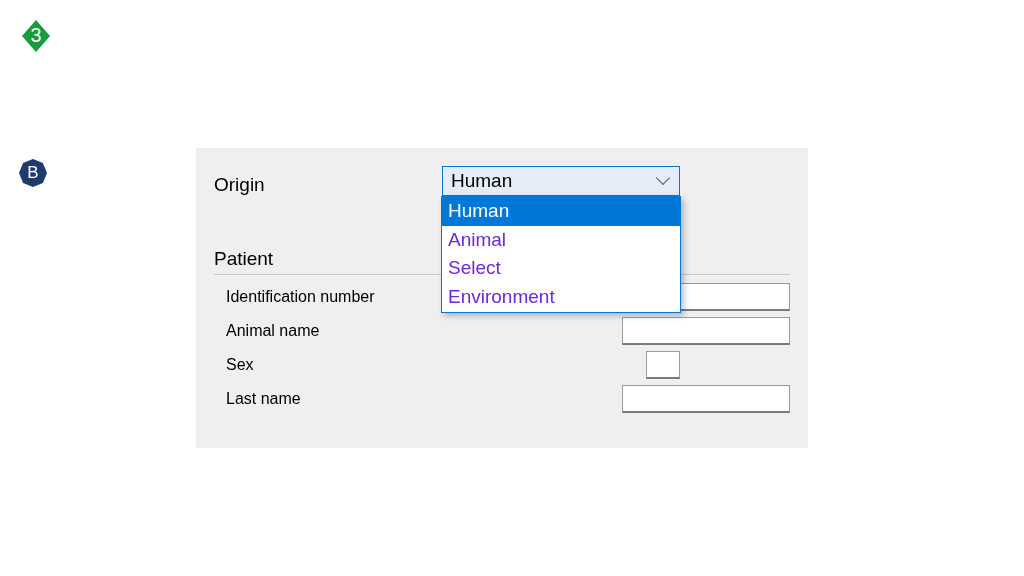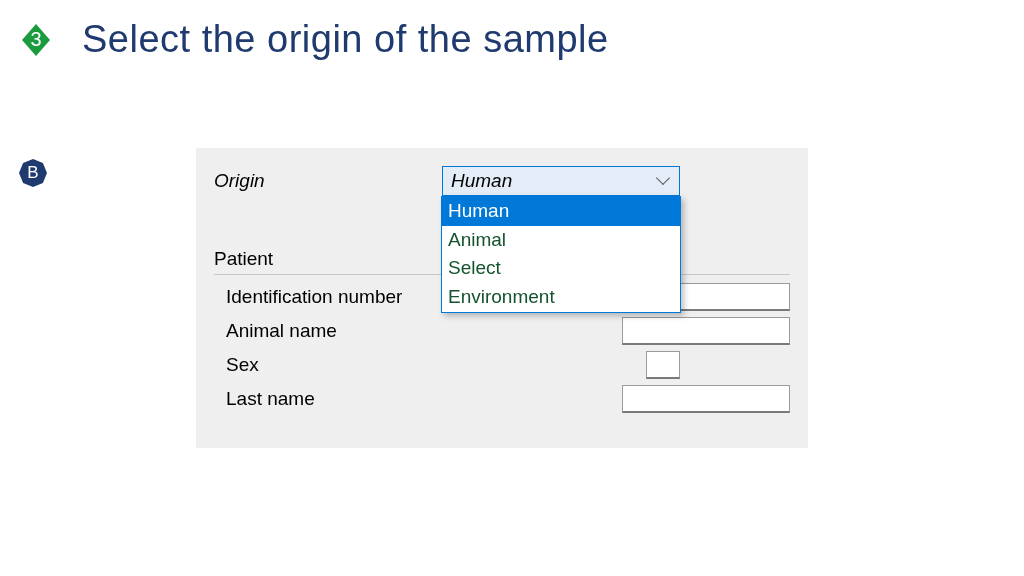--- a/index.html
+++ b/index.html
@@ -61,46 +61,45 @@
       position: absolute;
       left: 196px;
       top: 148px;
       width: 612px;
       height: 300px;
       background: #efefef;
       padding: 18px 18px 0 18px;
     }
     .form-row {
       display: flex;
-      align-items: center;
+      align-items: flex-end;
       font-size: 19px;
       color: #000;
       margin-bottom: 0;
-      font-style: italic;
     }
     .origin-row { margin-bottom: 52px; }
     .origin-label { width: 228px; }
     .section-label {
       font-size: 19px;
       color: #000;
       margin-bottom: 2px;
     }
     .section-divider {
       border-top: 1px solid #c8c8c8;
       margin: 4px 0 8px 0;
     }
     .field-row {
       display: flex;
       align-items: center;
       padding-left: 12px;
       margin-bottom: 6px;
     }
     .field-label {
       width: 420px;
-      font-size: 19px;
+      font-size: 16px;
       color: #000;
     }
     .text-input {
       height: 28px;
       background: #ffffff;
       border: 1px solid #9a9a9a;
       border-bottom: 2px solid #7a7a7a;
       font-size: 17px;
       padding: 0 4px;
     }
@@ -143,40 +142,39 @@
       top: 196px;
       width: 240px;
       background: #ffffff;
       border: 1px solid #0078d7;
       box-shadow: 3px 3px 6px rgba(0,0,0,0.25);
       z-index: 10;
     }
     .dropdown-option {
       padding: 2px 6px;
       font-size: 19px;
-      color: #14532d;
+      color: #6d28d9;
       cursor: pointer;
       line-height: 1.3;
     }
     .dropdown-option.selected {
       background: #0078d7;
       color: #ffffff;
     }
   </style>
 </head>
 <body>
 
 <div class="header">
   <div class="step-badge">
     <svg width="36" height="36" viewBox="0 0 36 36">
       <polygon points="18,2 32,18 18,34 4,18" fill="#1a9c3e"></polygon>
     </svg>
     <span class="step-badge-text">3</span>
   </div>
-  <h1 class="page-title">Select the origin of the sample</h1>
 </div>
 
 <div class="sub-badge">
   <svg width="30" height="30" viewBox="0 0 30 30">
     <polygon points="15,1 24.9,5.1 29,15 24.9,24.9 15,29 5.1,24.9 1,15 5.1,5.1" fill="#1f3a6e"></polygon>
   </svg>
   <span class="sub-badge-text">B</span>
 </div>
 
 <div class="form-panel">

